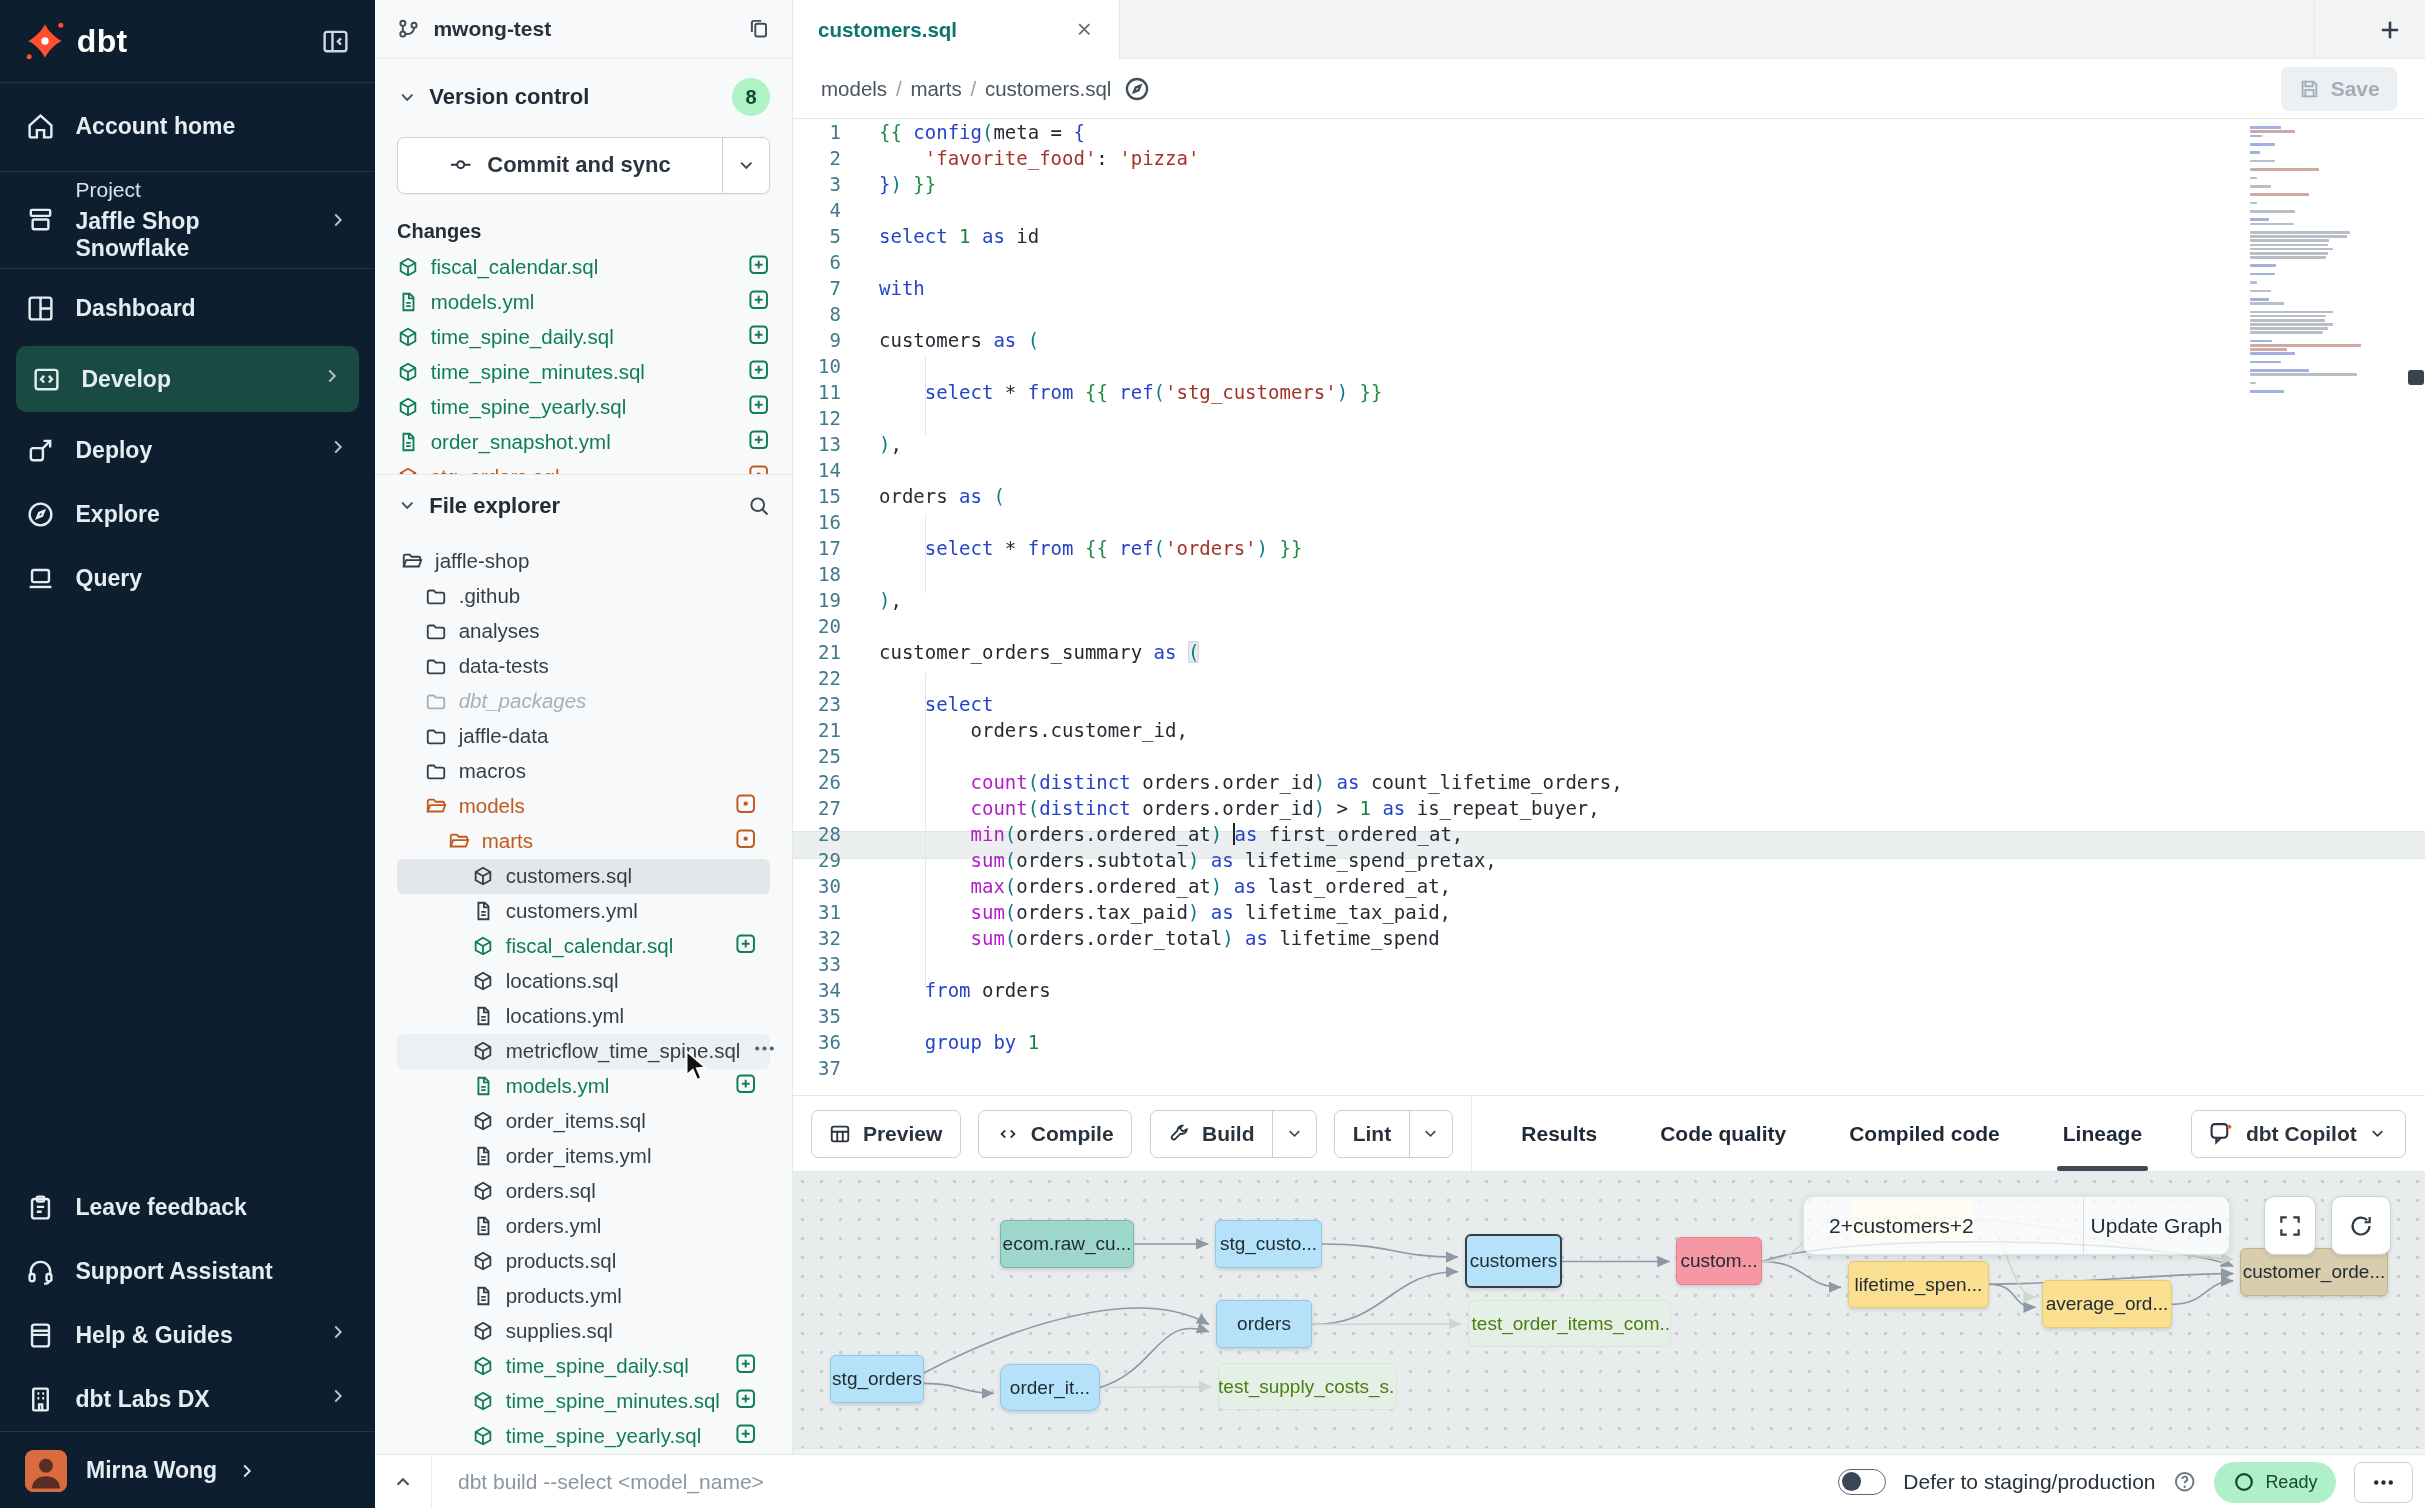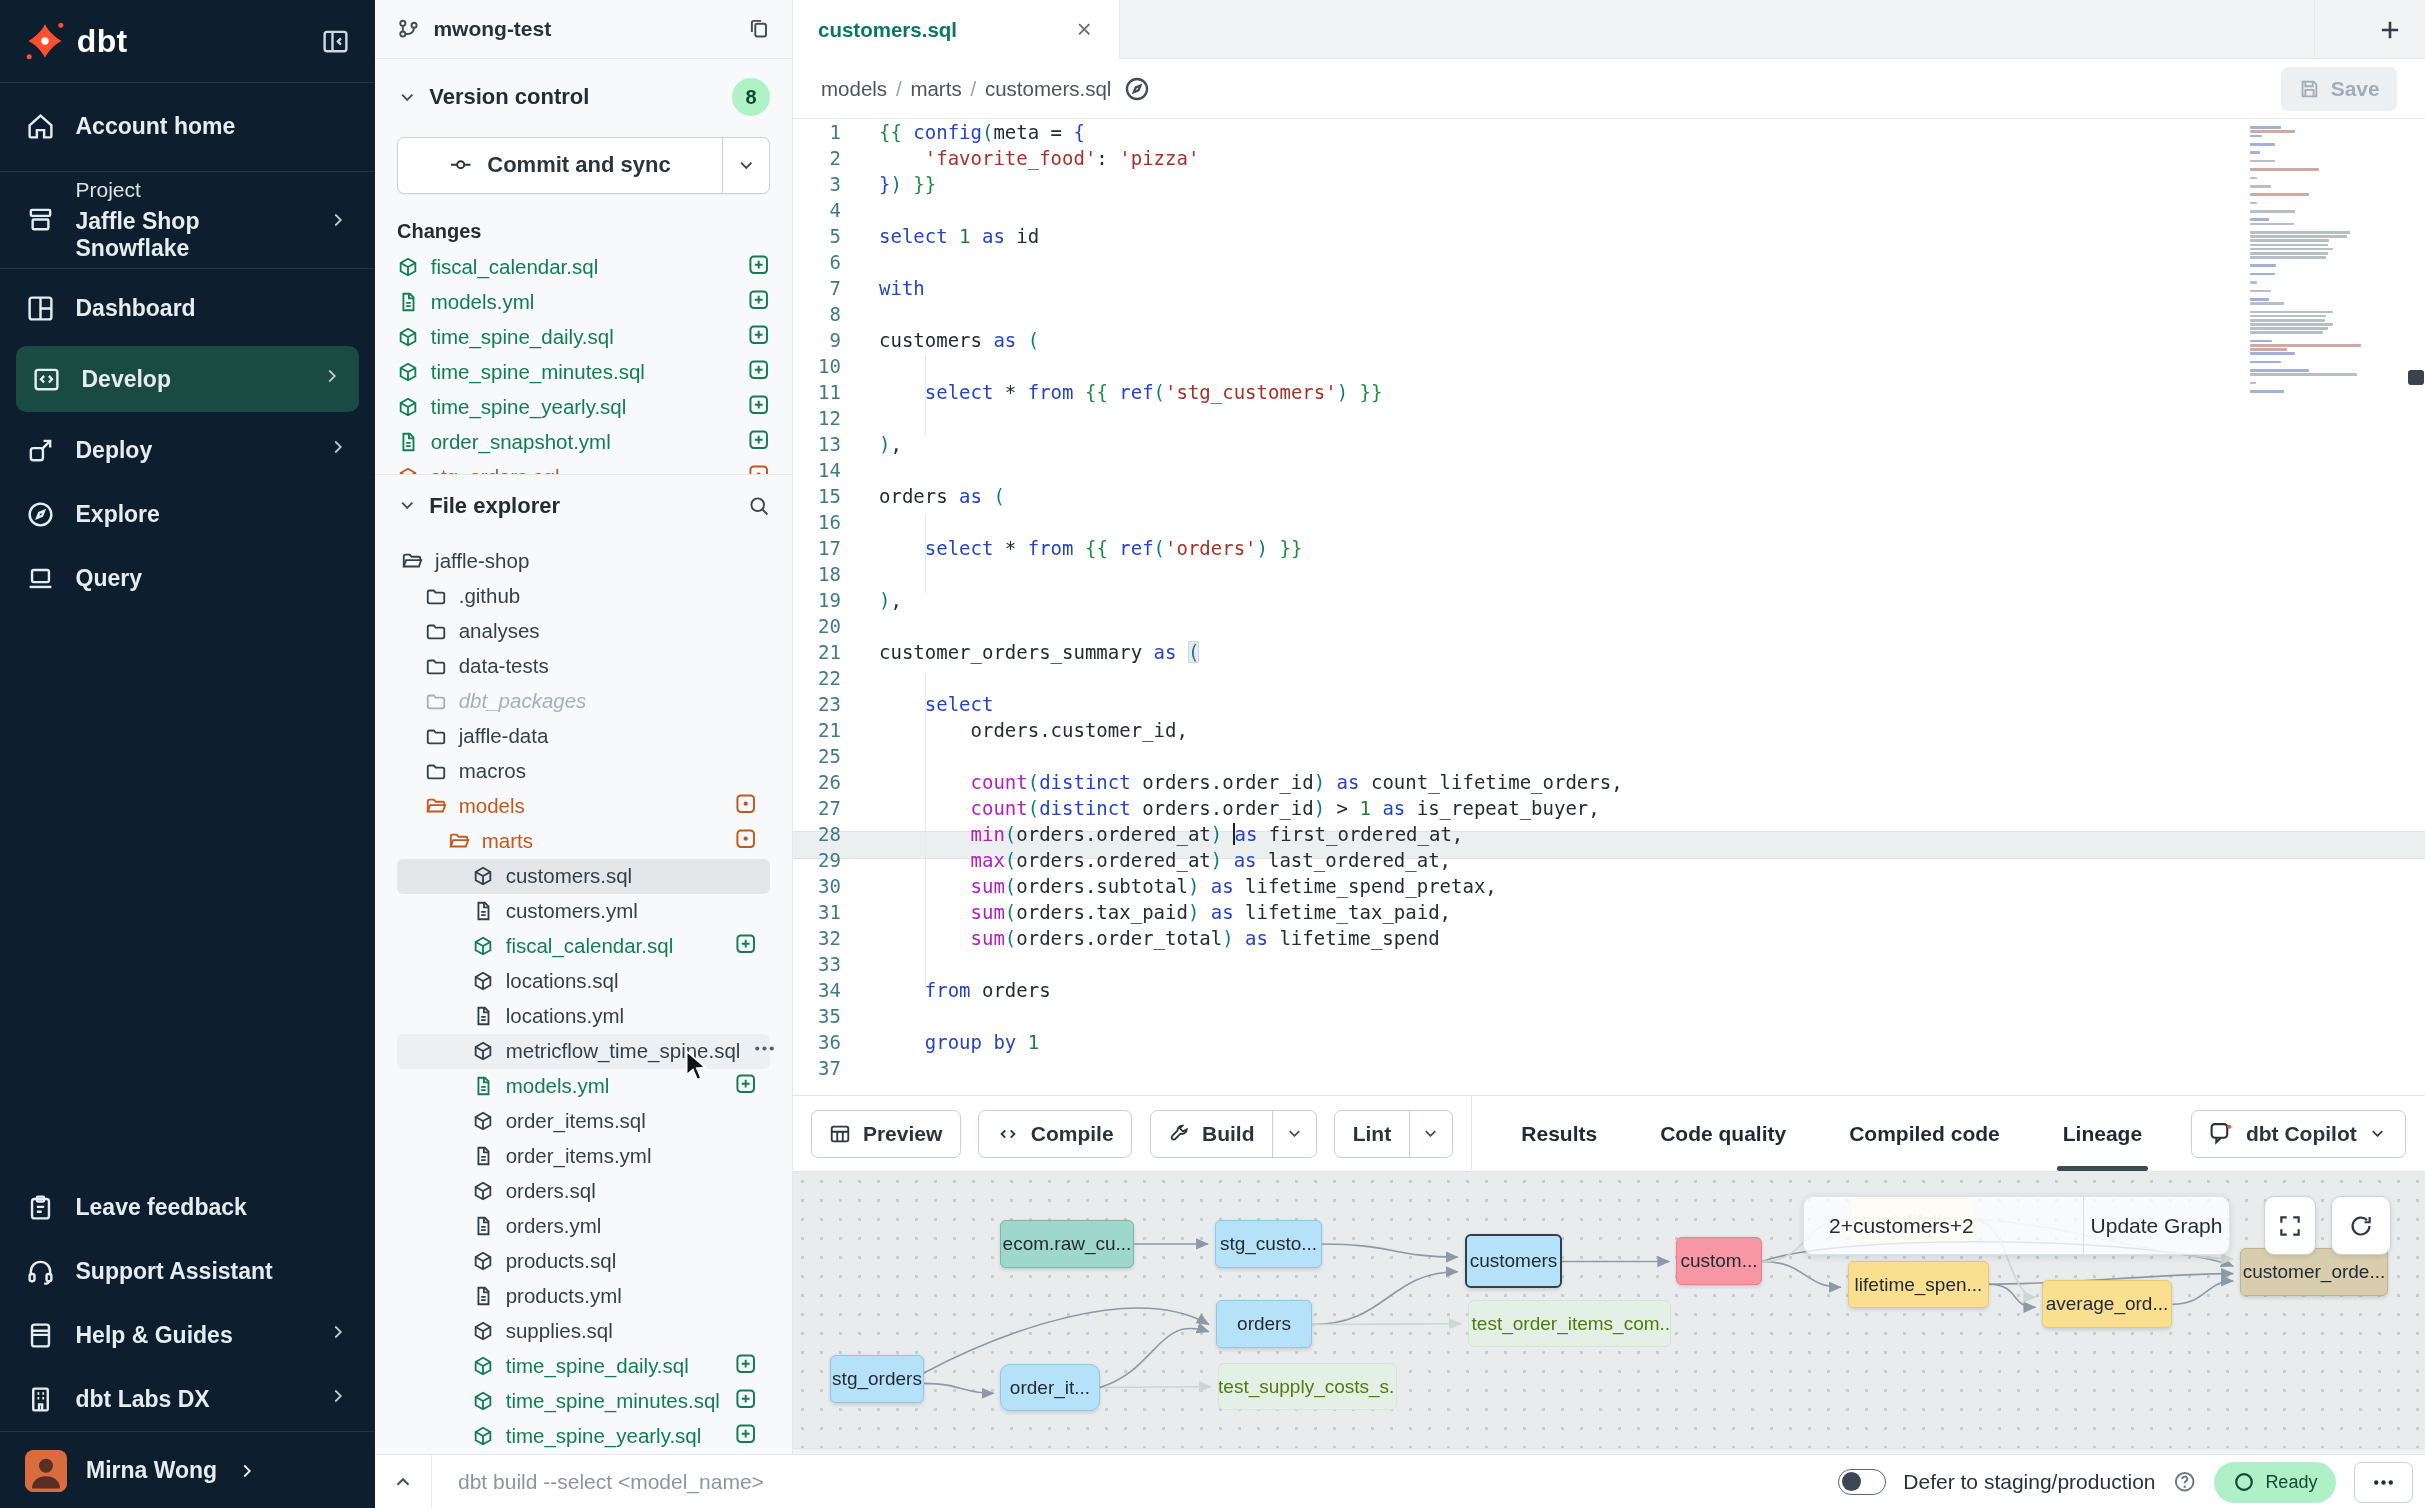--- a/index.html
+++ b/index.html
@@ -935,22 +935,22 @@
         <div class="codeline"><span class="tk-p">)</span><span class="tk-t">,</span></div>
         <div class="codeline"></div>
         <div class="codeline"><span class="tk-t">customer_orders_summary </span><span class="tk-k">as</span><span class="tk-t"> </span><span class="tk-ph">(</span></div>
         <div class="codeline"></div>
         <div class="codeline"><span class="tk-t">    </span><span class="tk-k">select</span></div>
         <div class="codeline"><span class="tk-t">        orders.customer_id,</span></div>
         <div class="codeline"></div>
         <div class="codeline"><span class="tk-t">        </span><span class="tk-f">count</span><span class="tk-p">(</span><span class="tk-k">distinct</span><span class="tk-t"> orders.order_id</span><span class="tk-p">)</span><span class="tk-k"> as</span><span class="tk-t"> count_lifetime_orders,</span></div>
         <div class="codeline"><span class="tk-t">        </span><span class="tk-f">count</span><span class="tk-p">(</span><span class="tk-k">distinct</span><span class="tk-t"> orders.order_id</span><span class="tk-p">)</span><span class="tk-t"> &gt; </span><span class="tk-n">1</span><span class="tk-k"> as</span><span class="tk-t"> is_repeat_buyer,</span></div>
         <div class="codeline"><span class="tk-t">        </span><span class="tk-f">min</span><span class="tk-p">(</span><span class="tk-t">orders.ordered_at</span><span class="tk-p">)</span><span class="tk-t"> </span><span class="caret"></span><span class="tk-k">as</span><span class="tk-t"> first_ordered_at,</span></div>
+        <div class="codeline"><span class="tk-t">        </span><span class="tk-f">sum</span><span class="tk-p">(</span><span class="tk-t">orders.subtotal</span><span class="tk-p">)</span><span class="tk-k"> as</span><span class="tk-t"> lifetime_spend_pretax,</span></div>
         <div class="codeline"><span class="tk-t">        </span><span class="tk-f">max</span><span class="tk-p">(</span><span class="tk-t">orders.ordered_at</span><span class="tk-p">)</span><span class="tk-k"> as</span><span class="tk-t"> last_ordered_at,</span></div>
-        <div class="codeline"><span class="tk-t">        </span><span class="tk-f">sum</span><span class="tk-p">(</span><span class="tk-t">orders.subtotal</span><span class="tk-p">)</span><span class="tk-k"> as</span><span class="tk-t"> lifetime_spend_pretax,</span></div>
         <div class="codeline"><span class="tk-t">        </span><span class="tk-f">sum</span><span class="tk-p">(</span><span class="tk-t">orders.tax_paid</span><span class="tk-p">)</span><span class="tk-k"> as</span><span class="tk-t"> lifetime_tax_paid,</span></div>
         <div class="codeline"><span class="tk-t">        </span><span class="tk-f">sum</span><span class="tk-p">(</span><span class="tk-t">orders.order_total</span><span class="tk-p">)</span><span class="tk-k"> as</span><span class="tk-t"> lifetime_spend</span></div>
         <div class="codeline"></div>
         <div class="codeline"><span class="tk-t">    </span><span class="tk-k">from</span><span class="tk-t"> orders</span></div>
         <div class="codeline"></div>
         <div class="codeline"><span class="tk-t">    </span><span class="tk-k">group by</span><span class="tk-t"> </span><span class="tk-n">1</span></div>
         <div class="codeline"></div>
       </div>
     <div class="minimap" id="minimap">
         <div class="mm-bar" style="background: rgb(143, 163, 216); width: 31px;"></div>

